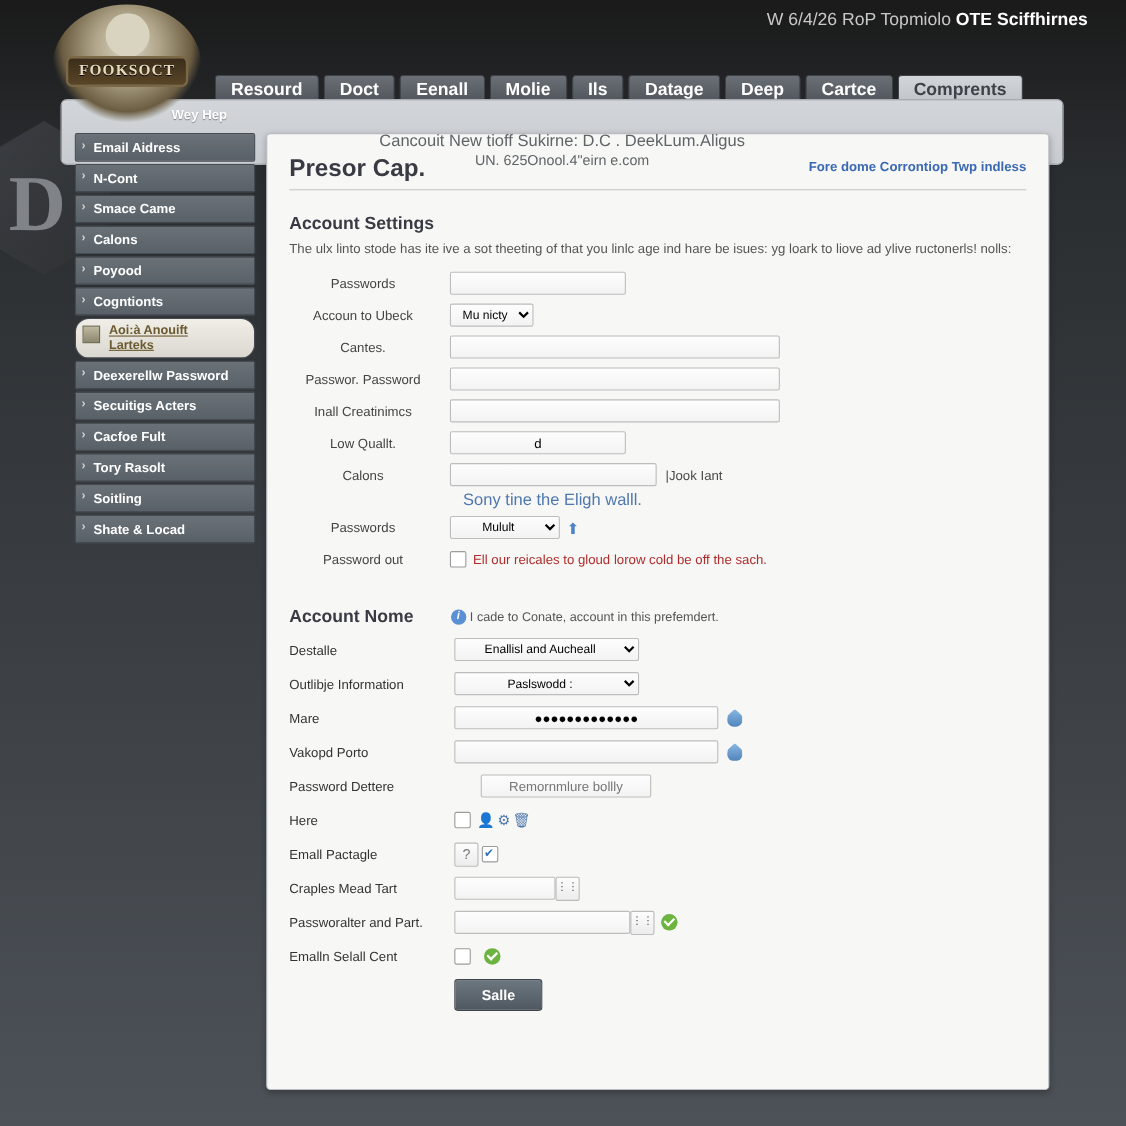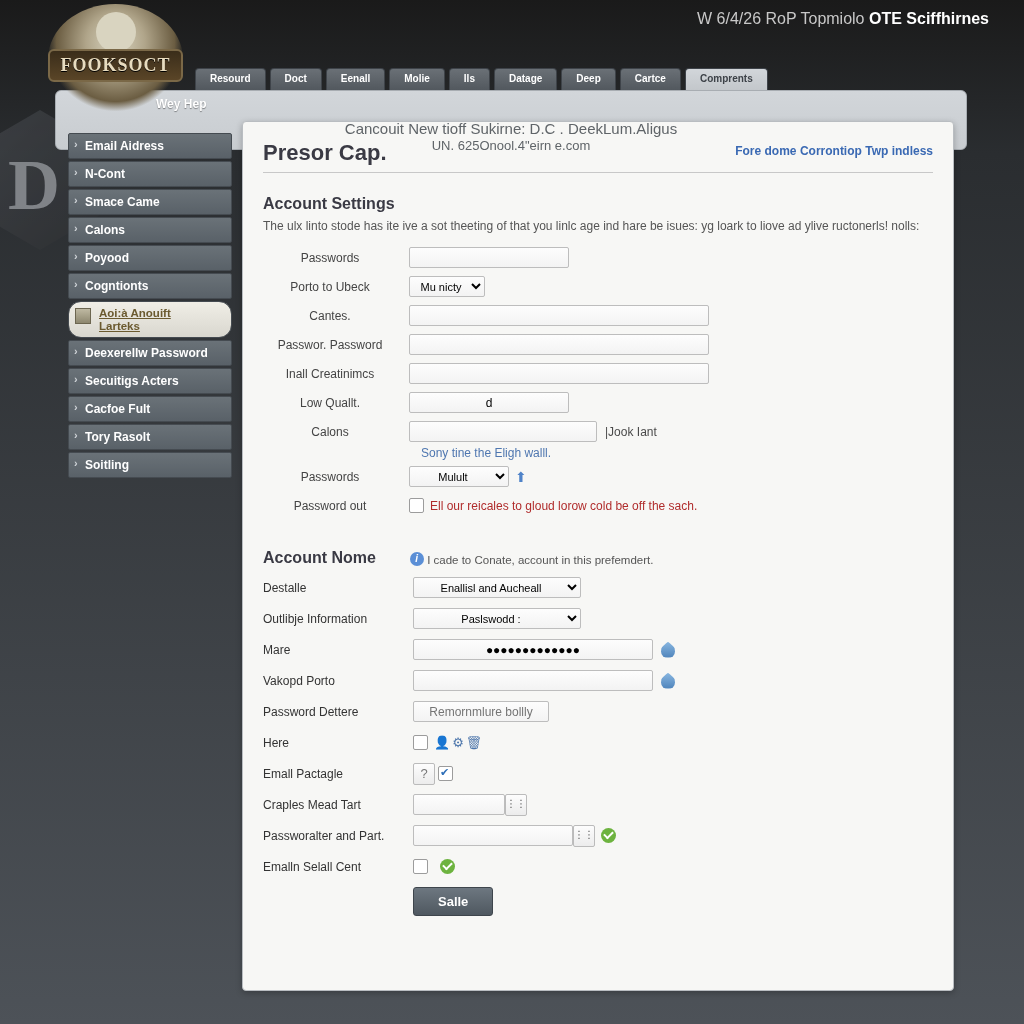--- a/index.html
+++ b/index.html
@@ -43,21 +43,21 @@
     border-radius:50%;
   }
   .logo-text{
     background:linear-gradient(#3a2d1a,#5a4527);
     padding:4px 10px;
     border:2px solid #7a6847;
     border-radius:6px;
     color:#e8dcbf;
     font-family: "Times New Roman", serif;
     font-weight:bold;
-    font-size:18px;
+    font-size:14px;
     letter-spacing:1px;
     position:relative;
     top:6px;
     text-shadow:0 1px 0 #000;
   }
   .bg-emblem{
     position:absolute;
     left:-20px; top:110px;
     width:120px; height:140px;
     background:linear-gradient(135deg,#4a4d52 0%, #2e3033 100%);
@@ -81,21 +81,21 @@
     gap: 4px;
     z-index:5;
   }
   .nav a {
     background: linear-gradient(#6a7076,#52585e);
     border:1px solid #3e4349;
     border-bottom:none;
     border-radius:4px 4px 0 0;
     padding: 4px 14px 3px;
     color:#fff;
-    font-size:10px;
+    font-size:16px;
     font-weight:bold;
     text-decoration:none;
     cursor:pointer;
   }
   .nav a.active{
     background:linear-gradient(#d2d6da,#c3c7cb);
     color:#3d4248;
   }
 
   .panel {
@@ -116,21 +116,20 @@
     text-shadow:0 1px 1px rgba(0,0,0,.4);
   }
 
   .sidebar{
     position:absolute;
     left:12px; top:30px;
     width:164px;
     display:flex;
     flex-direction:column;
     gap:2px;
-    margin-top:12px;
   }
   .side-item{
     background:linear-gradient(#6a7278,#596168);
     border:1px solid #454b51;
     border-radius:2px;
     color:#fff;
     font-size:12px;
     font-weight:bold;
     padding:5px 8px 5px 16px;
     position:relative;
@@ -220,24 +219,24 @@
     background:linear-gradient(#fdfdfd,#f3f3f3);
     height:21px;
     padding:1px 4px;
     font-size:12px;
     border-radius:2px;
     text-align:center;
   }
   input[type=text].w160,input[type=password].w160{ width:160px;}
   input.w300{width:300px;}
   input.w240{width:240px;}
-  input.w168{width:136px;}
+  input.w168{width:155px;margin-left:24px;}
   input.w98{width:92px;}
   select.sm{ height:21px; font-size:11px;}
-  .hint{ font-size:12px; color:#4f77b0; margin-left:158px; margin-top:-4px; margin-bottom:6px;}
+  .hint{ font-size:15px; color:#4f77b0; margin-left:158px; margin-top:-4px; margin-bottom:6px;}
   .chk{ width:15px;height:15px; border:1px solid #9c9c9c; background:#fff; display:inline-block; vertical-align:middle; margin-right:6px; border-radius:2px; position:relative;}
   .chk.checked::after{content:"✔"; color:#2e6fb8; font-size:11px; position:absolute; top:-1px;left:1px;}
   .warn{ color:#b02c2c; font-size:12px;}
   .info-icon{ display:inline-block; width:14px;height:14px; border-radius:50%; background:#5b8fd6; color:#fff; font-size:10px; text-align:center; line-height:14px; font-weight:bold; font-style:italic; vertical-align:middle;}
   .note-inline{ font-size:11.5px; color:#555; vertical-align:middle;}
   .up-arrow{ color:#4f83c8; font-size:14px; vertical-align:middle; margin-left:6px;}
   .side-txt{ margin-left:8px; color:#4a4a4a; font-size:12px;}
   .drop-icon{
     display:inline-block; width:14px;height:16px;
     background:linear-gradient(#88b6e0,#4f84bb);
@@ -332,34 +331,35 @@
     <div class="side-item active">
       <span class="side-icon"></span>
       <span>Aoi:à Anouift</span>
       <span>Larteks</span>
     </div>
     <div class="side-item">Deexerellw Password</div>
     <div class="side-item">Secuitigs Acters</div>
     <div class="side-item">Cacfoe Fult</div>
     <div class="side-item">Tory Rasolt</div>
     <div class="side-item">Soitling</div>
+    <div class="side-item">Shate &amp; Locad</div>
   </div>
 
   <div class="content">
     <div class="topright">Fore dome Corrontiop Twp indless</div>
     <h1>Presor Cap.</h1>
     <h2>Account Settings</h2>
     <p class="intro">The ulx linto stode has ite ive a sot theeting of that you linlc age ind hare be isues: yg loark to liove ad ylive ructonerls! nolls:</p>
 
     <div class="row">
         <label>Passwords</label>
       <input type="text" class="w160" style="">
     </div>
     <div class="row">
-        <label>Porto to Ubeck</label>
+        <label>Accoun to Ubeck</label>
       <select class="sm" style="width:76px">
         <option>Mu nicty</option>
       </select>
     </div>
     <div class="row">
         <label>Cantes.</label>
       <input type="text" class="w300" style="">
     </div>
     <div class="row">
         <label>Passwor. Password</label>

